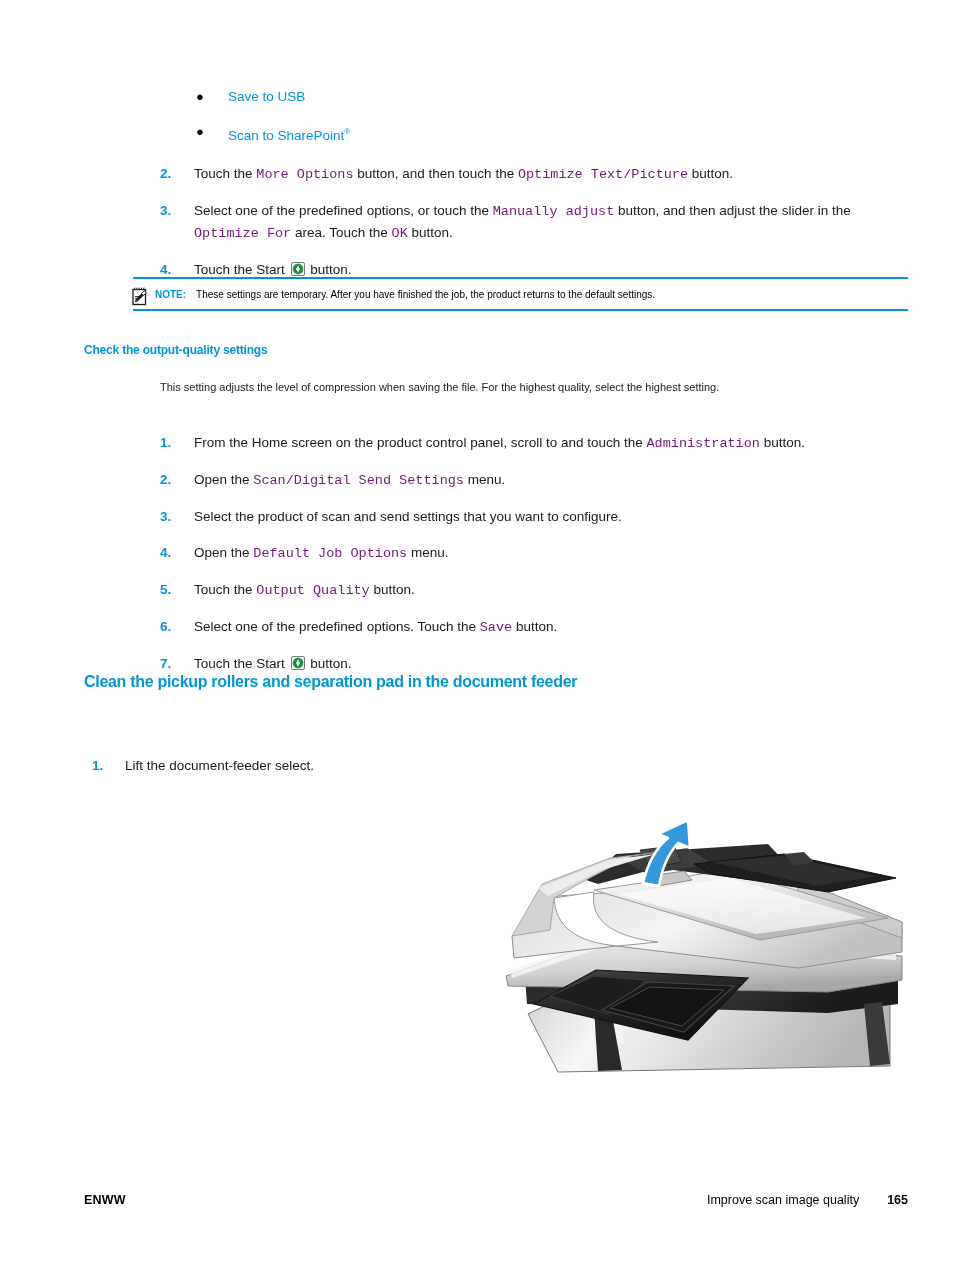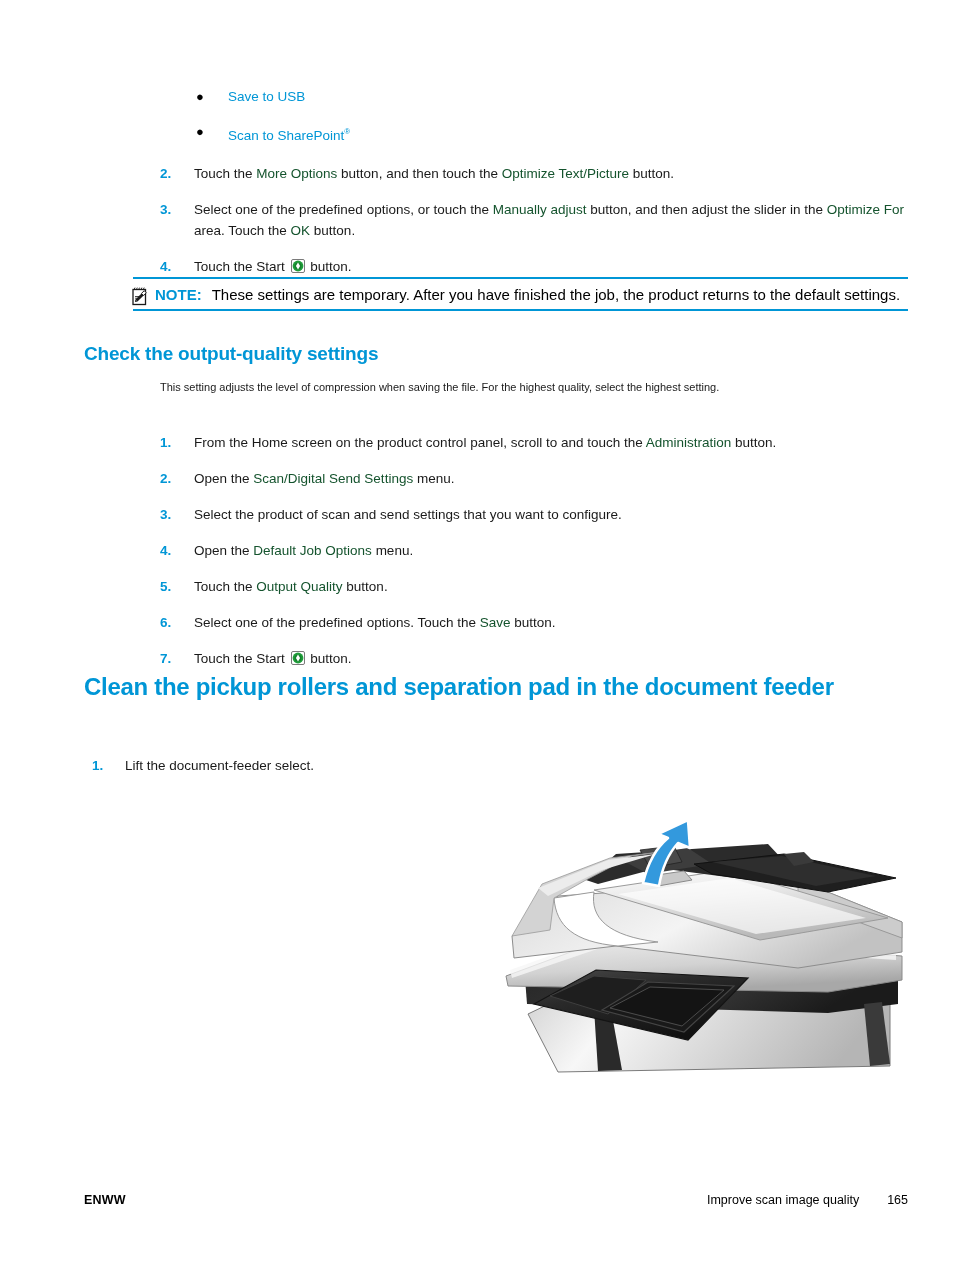--- a/index.html
+++ b/index.html
@@ -66,21 +66,21 @@
     flex: 0 0 34px;
     color: #0096d6;
     font-weight: bold;
     font-size: 13.5px;
     line-height: 21px;
   }
   .otext {
     flex: 1;
     color: #1a1a1a;
   }
-  .lk { color: #14532d; }
+  .lk { color: #701a75; font-family: Liberation Mono, monospace; }
 
   
   .start-icon {
     display: inline-block;
     width: 14px;
     height: 14px;
     vertical-align: -2px;
     margin: 0 2px;
     position: relative;
   }
@@ -92,21 +92,21 @@
     top: 277px;
     width: 775px;
     border-top: 2px solid #0096d6;
     border-bottom: 2px solid #0096d6;
     padding: 6px 0 5px 0;
     box-sizing: border-box;
   }
   .note-inner {
     position: relative;
     padding-left: 22px;
-    font-size: 15px;
+    font-size: 10px;
     line-height: 19px;
   }
   .note-icon {
     position: absolute;
     left: -1px;
     top: 1px;
     width: 19px;
     height: 20px;
   }
   .note-label {
@@ -118,29 +118,29 @@
   
   .h2 {
     position: absolute;
     left: 84px;
     color: #0096d6;
     font-weight: bold;
     letter-spacing: -0.2px;
   }
   .h2-sub {
     top: 343px;
-    font-size: 19px;
+    font-size: 12px;
   }
   .h1-main {
     position: absolute;
     left: 84px;
     top: 673px;
     color: #0096d6;
     font-weight: bold;
-    font-size: 24px;
+    font-size: 16px;
     letter-spacing: -0.3px;
   }
 
   .body-para {
     position: absolute;
     left: 160px;
     width: 725px;
     font-size: 11px;
     line-height: 21px;
     color: #1a1a1a;
@@ -161,21 +161,21 @@
     right: 46px;
     top: 1193px;
     display: flex;
     justify-content: space-between;
     align-items: baseline;
     font-size: 12.5px;
     color: #000;
   }
   .footer-left { font-weight: bold; letter-spacing: 0.2px; }
   .footer-right { display: flex; gap: 28px; }
-  .footer-page { font-weight: normal; }
+  .footer-page { font-weight: bold; }
 
   
   .illus {
     position: absolute;
     left: 498px;
     top: 818px;
     width: 412px;
     height: 255px;
   }
   .illus svg { display: block; width: 100%; height: 100%; }

